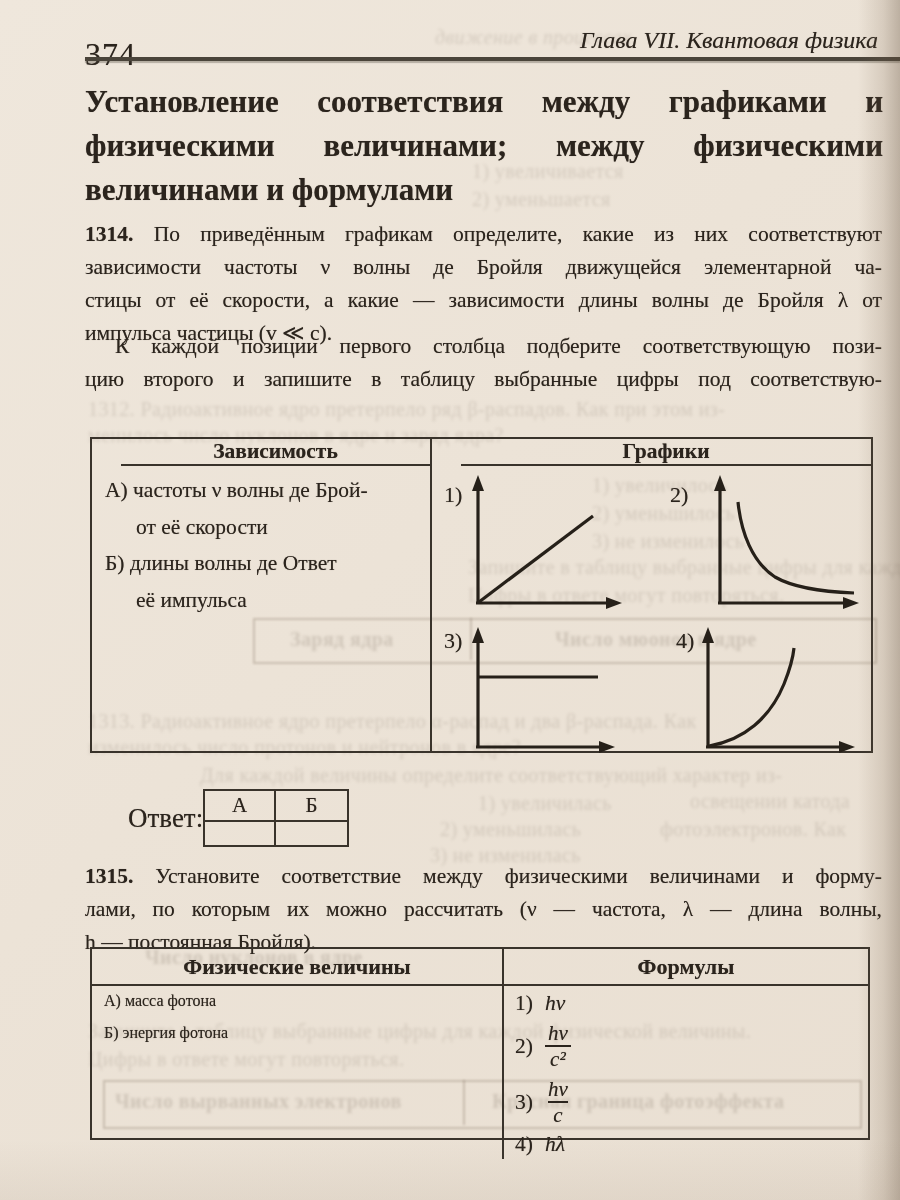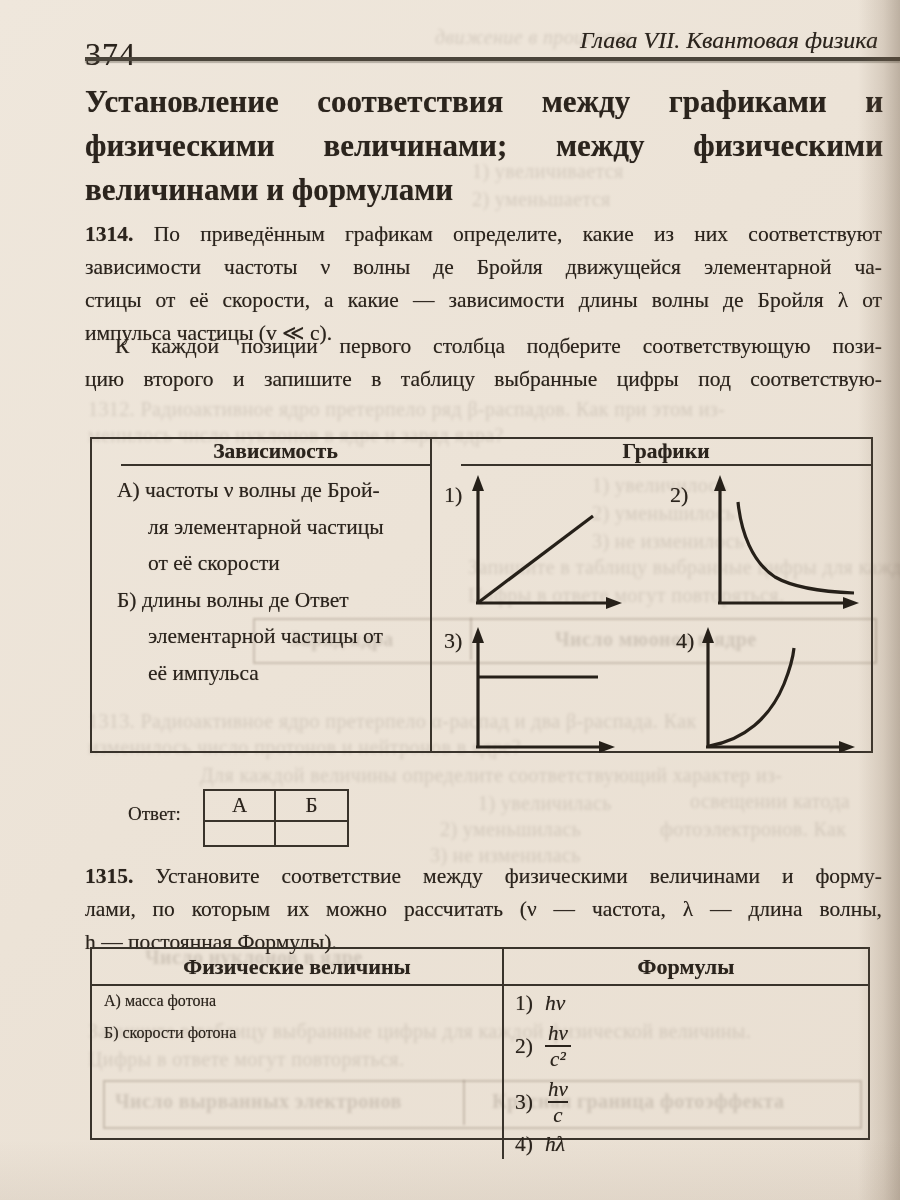--- a/index.html
+++ b/index.html
@@ -40,28 +40,28 @@
   .para .pline.last{text-align-last:left;}
   .para .pline.findent{text-indent:30px;}
   .pnum{font-weight:bold;}
   
   .t1314{position:absolute;left:90px;top:437px;width:783px;height:316px;
          border:2.5px solid #39332b;box-sizing:border-box;display:grid;
          grid-template-columns:340px 1fr;grid-template-rows:27px 1fr;}
   .t1314 .hcell{border-bottom:2px solid #39332b;font-weight:bold;font-size:21.5px;
                 display:flex;align-items:center;justify-content:center;margin-left:29px;}
   .t1314 .lcol{border-right:2px solid #39332b;}
-  .t1314 .depcell{padding:6px 4px 0 25px;font-size:21.5px;line-height:36.5px;}
+  .t1314 .depcell{padding:6px 4px 0 13px;font-size:21.5px;line-height:36.5px;}
   .depline{white-space:nowrap;}
   .depline.hang{padding-left:31px;}
   .graphcell{position:relative;}
   .graph-label{position:absolute;font-size:22px;}
   .gsvg{position:absolute;left:0;top:0;}
   
-  .answer-label{position:absolute;left:128px;top:803px;font-size:19px;}
+  .answer-label{position:absolute;left:128px;top:803px;font-size:27px;}
   .ans-table{position:absolute;left:203px;top:789px;width:146px;height:58px;
              border:2px solid #39332b;box-sizing:border-box;display:grid;
              grid-template-columns:1fr 1fr;grid-template-rows:31px 1fr;}
   .ans-table .ac{display:flex;align-items:center;justify-content:center;font-size:21px;}
   .ans-table .ahead{border-bottom:2px solid #39332b;}
   .ans-table .aleft{border-right:2px solid #39332b;}
   
   .t1315{position:absolute;left:90px;top:947px;width:780px;height:193px;
          border:2.5px solid #39332b;box-sizing:border-box;display:grid;
          grid-template-columns:412px 1fr;grid-template-rows:37px 1fr;}
@@ -142,24 +142,22 @@
       <div class="pline findent">К каждой позиции первого столбца подберите соответствующую пози-</div>
       <div class="pline">цию второго и запишите в таблицу выбранные цифры под соответствую-</div>
     </div>
 
     <div class="t1314">
       <div class="hcell lcol">Зависимость</div>
       <div class="hcell">Графики</div>
 
       <div class="depcell lcol">
         <div class="depline">А) частоты ν волны де Брой-</div>
-        <div class="depline hang">ля элементарной частицы</div>
         <div class="depline hang">от её скорости</div>
         <div class="depline">Б) длины волны де Ответ</div>
-        <div class="depline hang">элементарной частицы от</div>
         <div class="depline hang">её импульса</div>
       </div>
 
       <div class="graphcell">
         <span class="graph-label" style="left:12px;top:16px;">1)</span>
         <span class="graph-label" style="left:238px;top:16px;">2)</span>
         <span class="graph-label" style="left:12px;top:162px;">3)</span>
         <span class="graph-label" style="left:244px;top:162px;">4)</span>
 
         <svg class="gsvg" width="441" height="287" viewBox="0 0 441 287">
@@ -210,30 +208,30 @@
     <div class="ans-table">
       <div class="ac ahead aleft">А</div>
       <div class="ac ahead">Б</div>
       <div class="ac aleft"></div>
       <div class="ac"></div>
     </div>
 
     <div class="para" style="top:860px;">
       <div class="pline"><span class="pnum">1315.</span> <span>Установите соответствие между физическими величинами и форму-</span></div>
       <div class="pline">лами, по которым их можно рассчитать (ν — частота, λ — длина волны,</div>
-      <div class="pline last"><span class="math"></span><span>h — постоянная Формулы).</span></div>
+      <div class="pline last"><span class="math"></span><span>h — постоянная Бройля).</span></div>
     </div>
 
     <div class="t1315">
       <div class="hcell lcol">Физические величины</div>
       <div class="hcell">Формулы</div>
 
       <div class="qcell lcol">
         <div class="qline" style="top:6px;">А) масса фотона</div>
-        <div class="qline" style="top:38px;">Б) скорости фотона</div>
+        <div class="qline" style="top:38px;">Б) энергия фотона</div>
       </div>
 
       <div class="fcell">
         <div class="frow r1">
           <span class="fnum">1)</span>
           <span class="math">hν</span>
         </div>
         <div class="frow r2">
           <span class="fnum">2)</span>
           <span class="frac math">

